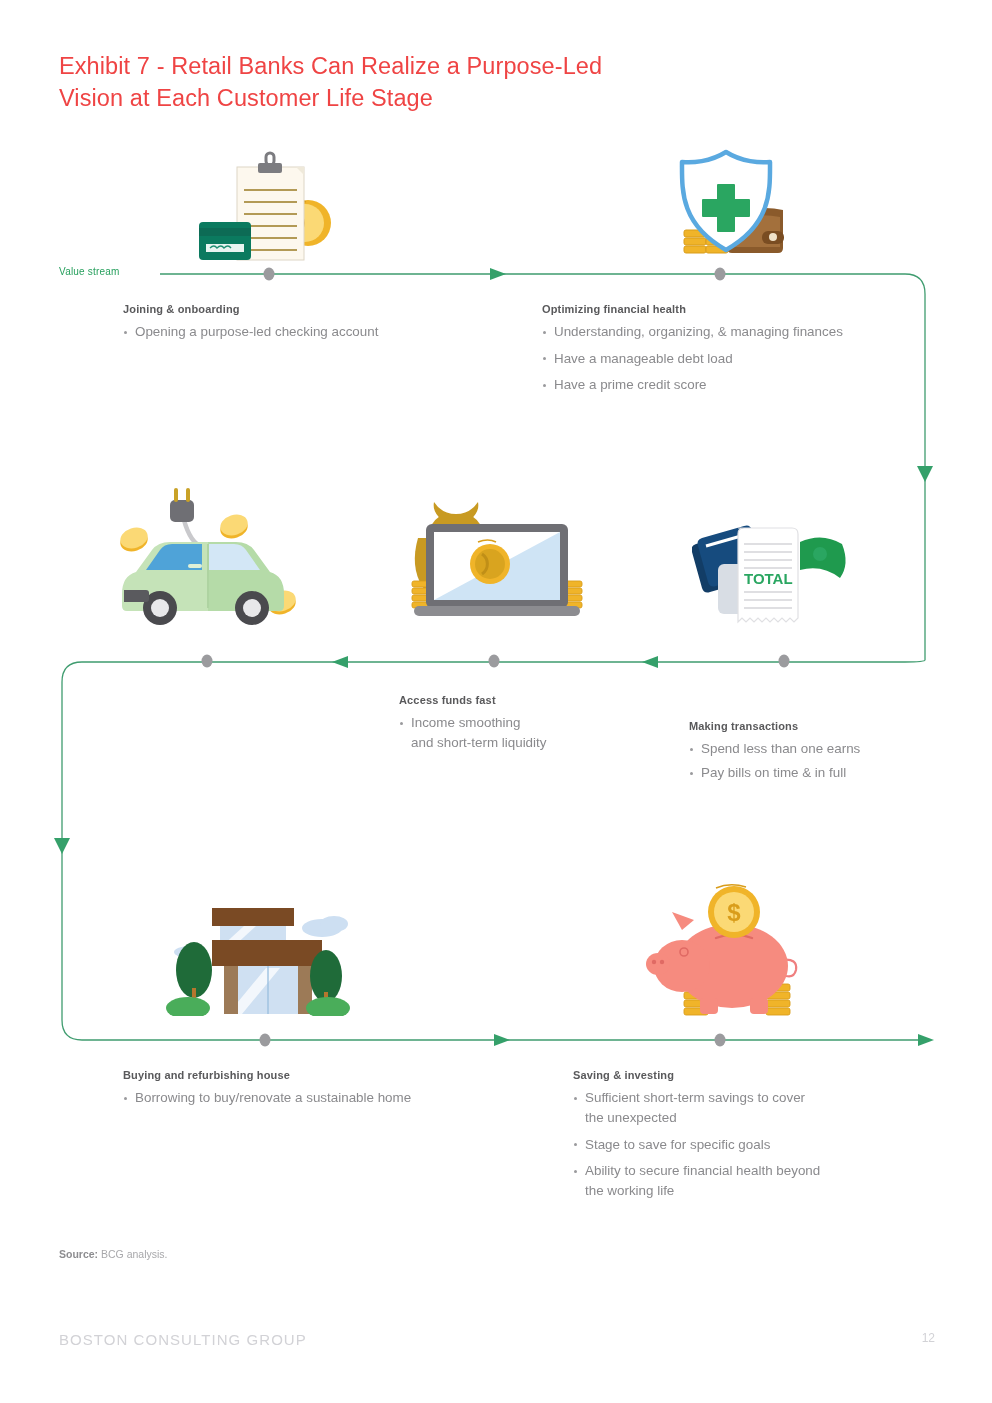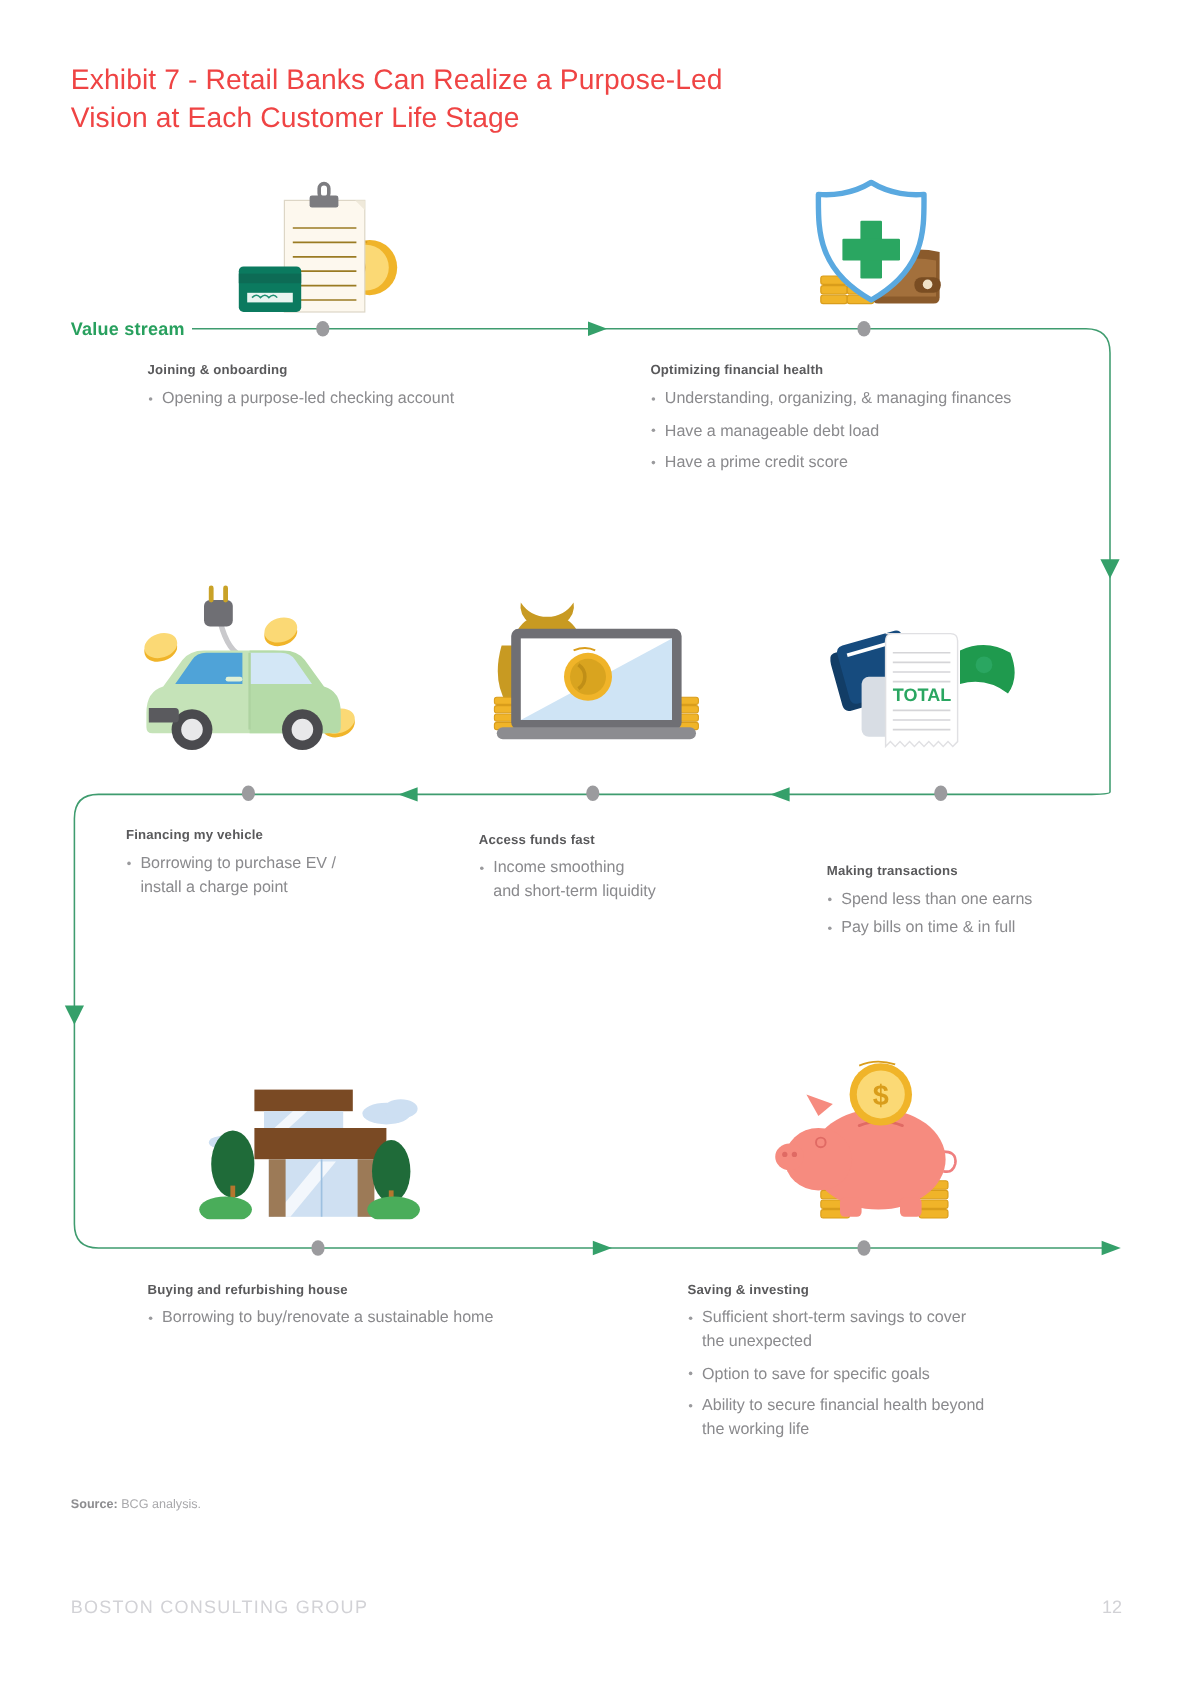--- a/index.html
+++ b/index.html
@@ -22,21 +22,21 @@
     font-weight:400;
     letter-spacing:.1px;
   }
   .title span{display:block;}
 
   
   .flow-svg{position:absolute;left:0;top:0;width:992px;height:1403px;pointer-events:none;}
 
   .value-stream-label{
     position:absolute;left:59px;top:266px;
-    color:#28a05e;font-weight:bold;font-size:15px;
+    color:#28a05e;font-weight:normal;font-size:10px;
     letter-spacing:.2px;
   }
 
   
   .stage{position:absolute;}
   .stage h3{
     margin:0 0 7px 0;
     font-size:11px;
     font-weight:bold;
     color:#59595b;
@@ -68,21 +68,21 @@
     position:absolute;left:59px;top:1248px;
     font-size:10.5px;color:#a8a8ab;
   }
   .source b{color:#8d8d90;font-weight:bold;}
   .footer-brand{
     position:absolute;left:59px;top:1331px;
     font-size:15px;color:#d2d2d6;letter-spacing:1.05px;
   }
   .footer-page{
     position:absolute;right:57px;top:1331px;
-    font-size:15px;color:#d2d2d6;
+    font-size:12px;color:#d2d2d6;
   }
 </style>
 </head>
 <body>
 
 <div class="page">
 
   <div class="title">
     <span>Exhibit 7 - Retail Banks Can Realize a Purpose-Led</span>
     <span>Vision at Each Customer Life Stage</span>
@@ -345,29 +345,20 @@
 
   <div class="stage" style="left:542px;top:303px;width:400px;">
     <h3>Optimizing financial health</h3>
     <ul>
       <li>Understanding, organizing, &amp; managing finances</li>
       <li>Have a manageable debt load</li>
       <li>Have a prime credit score</li>
     </ul>
   </div>
 
-  <div class="stage tight" style="left:105px;top:690px;width:240px;">
-    <h3>Financing my vehicle</h3>
-    <ul>
-      <li>
-        <span>Borrowing to purchase EV /</span><br>
-        <span>install a charge point</span>
-      </li>
-    </ul>
-  </div>
 
   <div class="stage tight" style="left:399px;top:694px;width:230px;">
     <h3>Access funds fast</h3>
     <ul>
       <li>
         <span>Income smoothing</span><br>
         <span>and short-term liquidity</span>
       </li>
     </ul>
   </div>
@@ -387,21 +378,21 @@
     </ul>
   </div>
 
   <div class="stage" style="left:573px;top:1069px;width:330px;">
     <h3>Saving &amp; investing</h3>
     <ul>
       <li>
         <span>Sufficient short-term savings to cover</span><br>
         <span>the unexpected</span>
       </li>
-      <li>Option to save for specific goals</li>
+      <li>Stage to save for specific goals</li>
       <li>
         <span>Ability to secure financial health beyond</span><br>
         <span>the working life</span>
       </li>
     </ul>
   </div>
 
   <div class="source">
     <b>Source:</b>
     <span>BCG analysis.</span>

